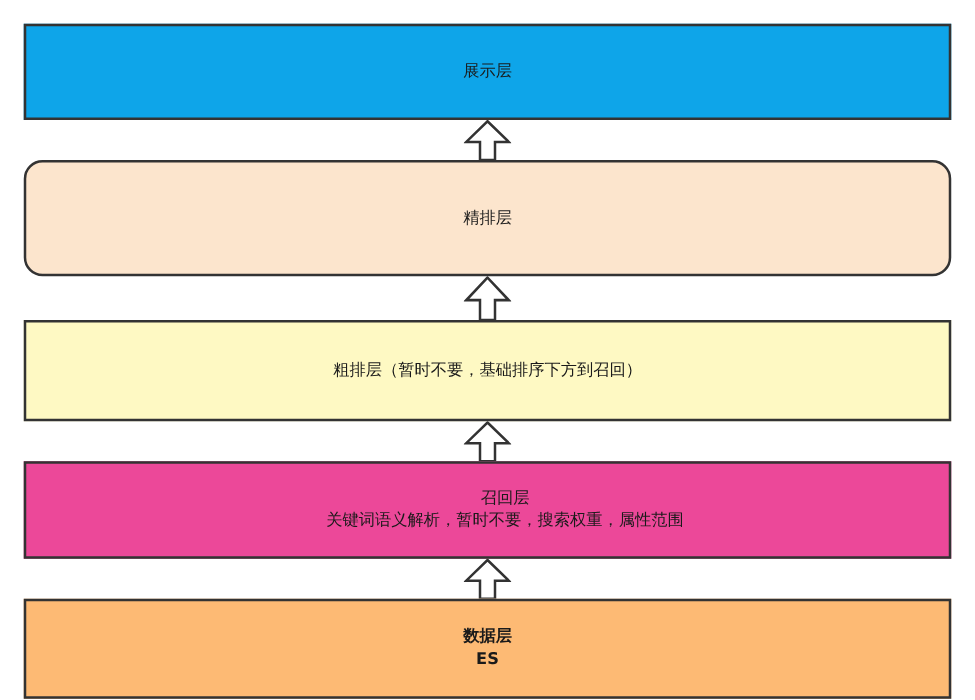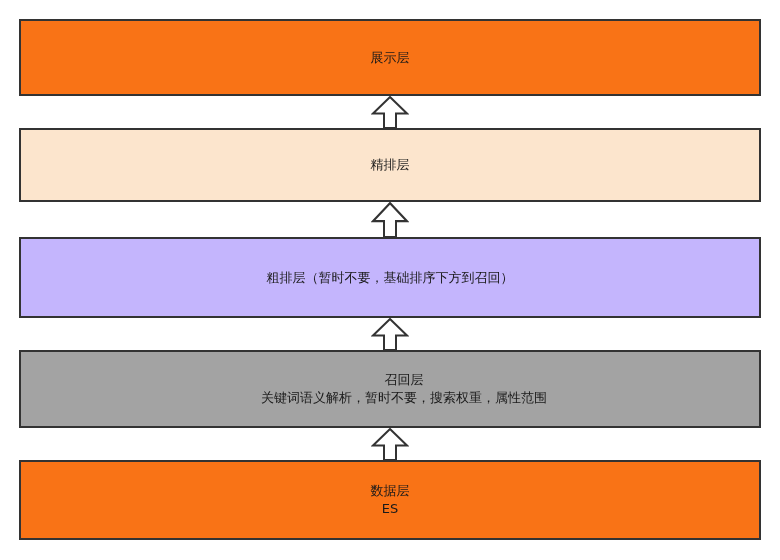--- a/index.html
+++ b/index.html
@@ -28,21 +28,21 @@
     align-items: center;
     justify-content: center;
     text-align: center;
     font-size: 13px;
     line-height: 18px;
     color: #1a1a1a;
   }
   .layer-box .line { display: block; white-space: pre; }
   .layer-box .line:empty { display: none; }
   .h-77 { height: 77px; }
-  .h-74 { height: 74px; }
+  .h-74 { height: 93px; border-radius: 15px; }
   .h-81 { height: 81px; }
   .h-78 { height: 78px; }
   .h-80 { height: 80px; }
   .arrow-gap {
     display: flex;
     justify-content: center;
     align-items: stretch;
     overflow: visible;
   }
   .g-32 { height: 32px; }
@@ -57,60 +57,60 @@
     stroke: #333333;
     stroke-width: 2;
     stroke-linejoin: miter;
   }
 </style>
 </head>
 <body>
 
 <div class="diagram">
 
-  <div class="layer-box h-77" style="background-color: #f97316;">
+  <div class="layer-box h-77" style="background-color: #0ea5e9;">
     <span class="line">展示层</span>
 
   </div>
 
   <div class="arrow-gap g-32">
     <svg viewBox="0 0 38 32" preserveAspectRatio="none">
       <polygon points="19,1 36,17.5 25,17.5 25,32 13,32 13,17.5 2,17.5" style="fill: rgb(255, 255, 255); stroke: rgb(51, 51, 51);"></polygon>
     </svg>
   </div>
 
   <div class="layer-box h-74" style="background-color: rgb(252, 229, 205);">
     <span class="line">精排层</span>
   </div>
 
   <div class="arrow-gap g-35">
     <svg viewBox="0 0 38 32" preserveAspectRatio="none">
       <polygon points="19,1 36,17.5 25,17.5 25,32 13,32 13,17.5 2,17.5" style="fill: rgb(255, 255, 255); stroke: rgb(51, 51, 51);"></polygon>
     </svg>
   </div>
 
-  <div class="layer-box h-81" style="background-color: #c4b5fd;">
+  <div class="layer-box h-81" style="background-color: #fef9c3;">
     <span class="line">粗排层（暂时不要，基础排序下方到召回）</span>
   </div>
 
   <div class="arrow-gap g-32">
     <svg viewBox="0 0 38 32" preserveAspectRatio="none">
       <polygon points="19,1 36,17.5 25,17.5 25,32 13,32 13,17.5 2,17.5" style="fill: rgb(255, 255, 255); stroke: rgb(51, 51, 51);"></polygon>
     </svg>
   </div>
 
-  <div class="layer-box h-78" style="background-color: #a3a3a3; padding-left: 28px;">
+  <div class="layer-box h-78" style="background-color: #ec4899; padding-left: 28px;">
     <span class="line">召回层</span>
     <span class="line">关键词语义解析，暂时不要，搜索权重，属性范围</span>
   </div>
 
   <div class="arrow-gap g-32">
     <svg viewBox="0 0 38 32" preserveAspectRatio="none">
       <polygon points="19,1 36,17.5 25,17.5 25,32 13,32 13,17.5 2,17.5" style="fill: rgb(255, 255, 255); stroke: rgb(51, 51, 51);"></polygon>
     </svg>
   </div>
 
-  <div class="layer-box h-80" style="background-color: #f97316;">
+  <div class="layer-box h-80" style="background-color: #fdba74; font-weight: bold;">
     <span class="line">数据层</span>
     <span class="line">ES</span>
   </div>
 
 </div>
 
 </body></html>

